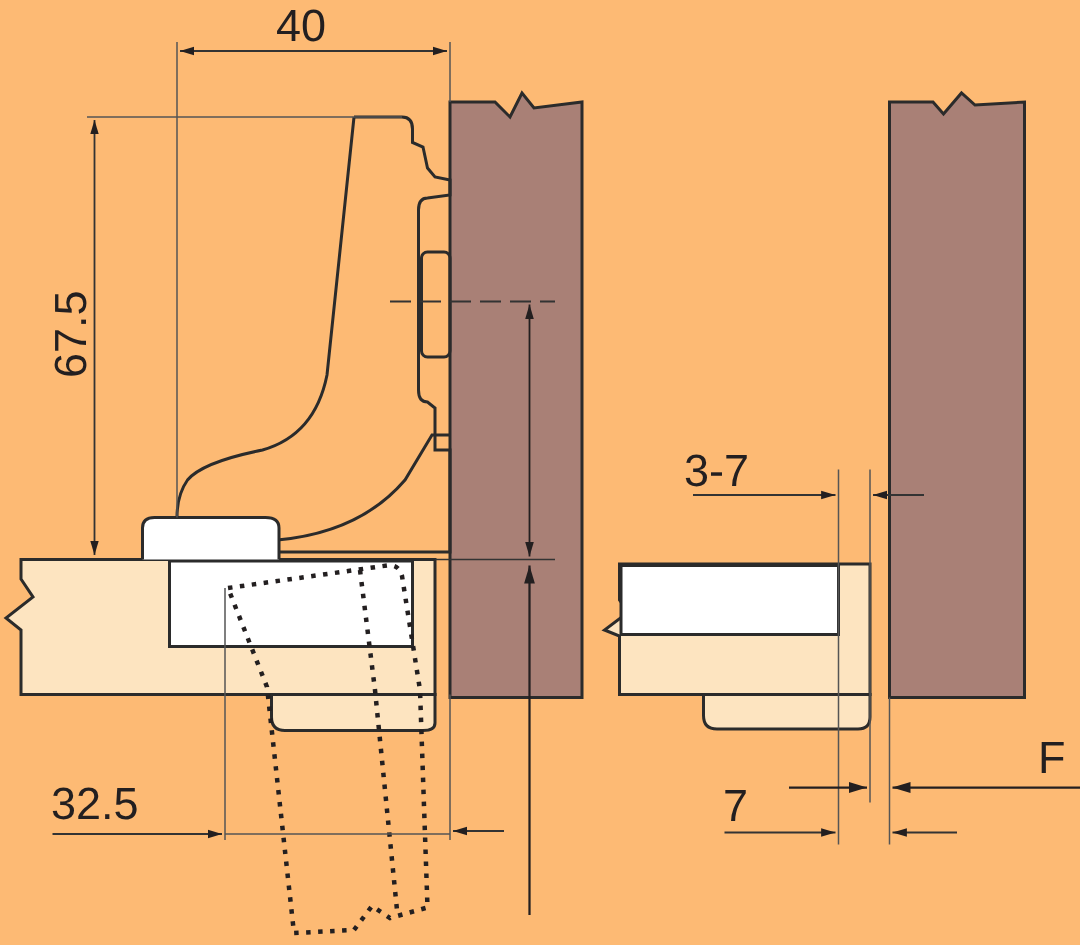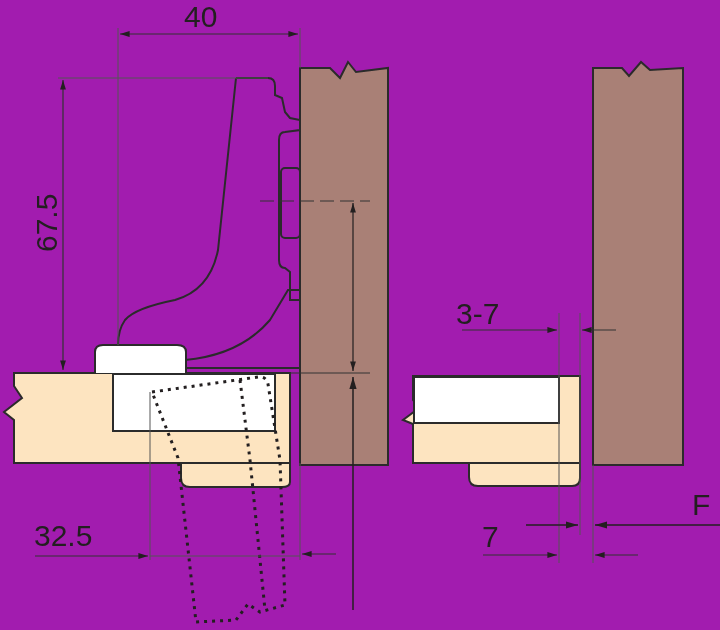--- a/index.html
+++ b/index.html
@@ -1,16 +1,16 @@
 <!DOCTYPE html>
 <html><head>
 <meta charset="utf-8">
 <style>
   html,body{margin:0;padding:0;background:#ffffff;}
-  #canvas{position:relative;width:720px;height:630px;overflow:hidden;background:#a21caf;}
+  #canvas{position:relative;width:720px;height:630px;overflow:hidden;background:#fdba74;}
   svg{position:absolute;left:0;top:0;}
   .dim-text{font-family:"Liberation Sans",sans-serif;font-size:30px;fill:#231f20;}
 </style>
 </head>
 <body>
 
 <div id="canvas">
 <svg width="720" height="630" viewBox="0 0 720 630">
   <defs>
     <marker id="arr" viewBox="0 0 10 10" refX="10" refY="5" markerWidth="8" markerHeight="8" orient="auto-start-reverse">

